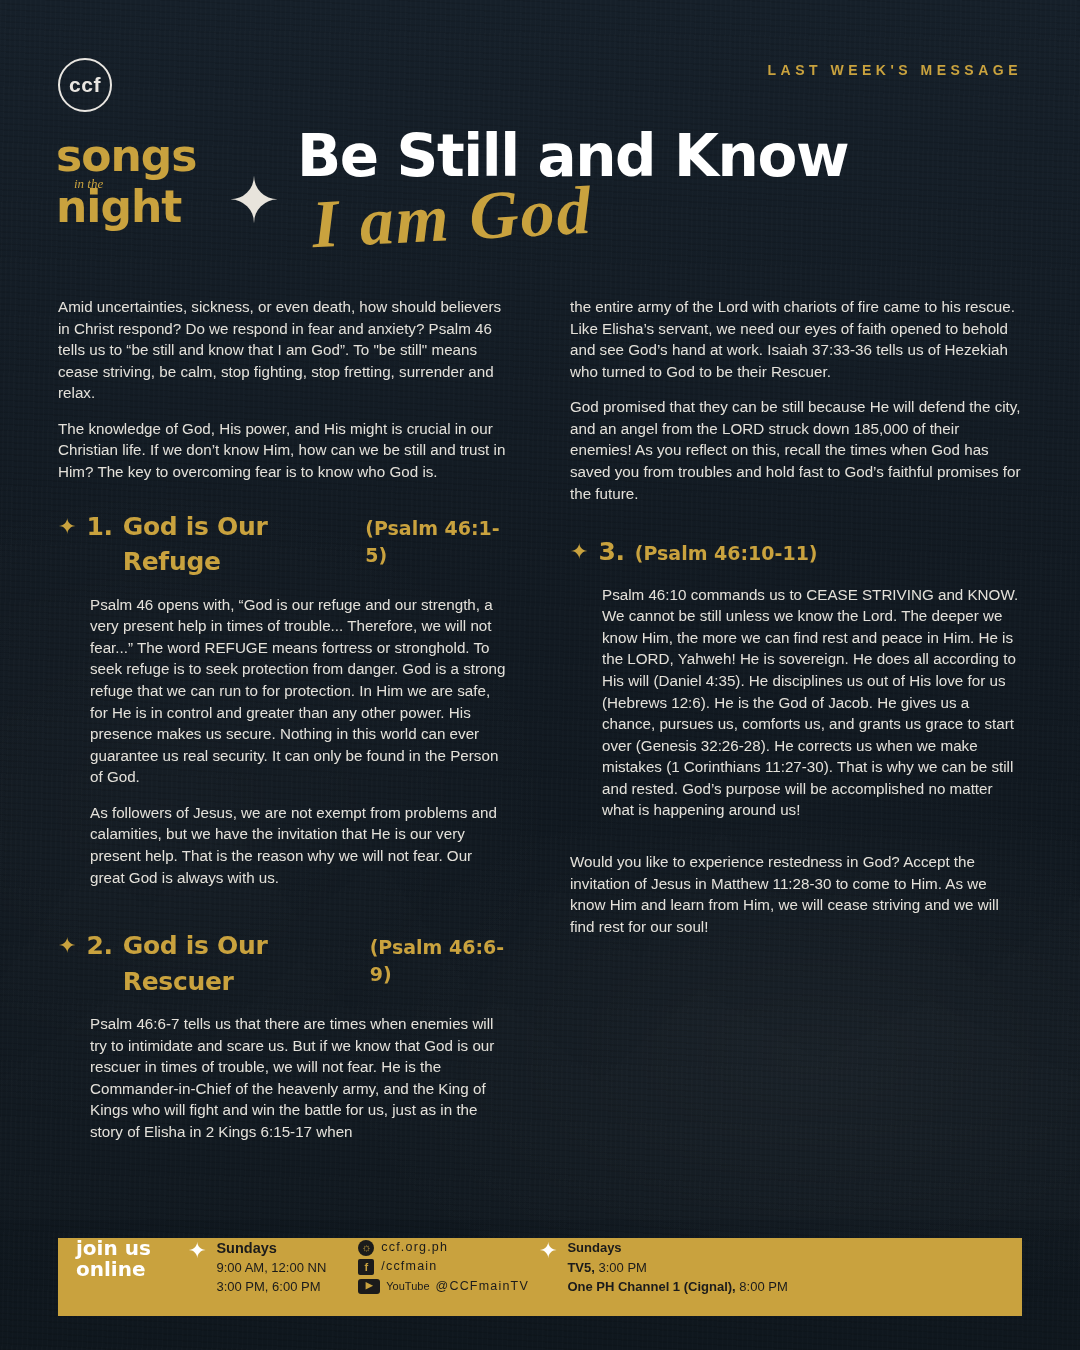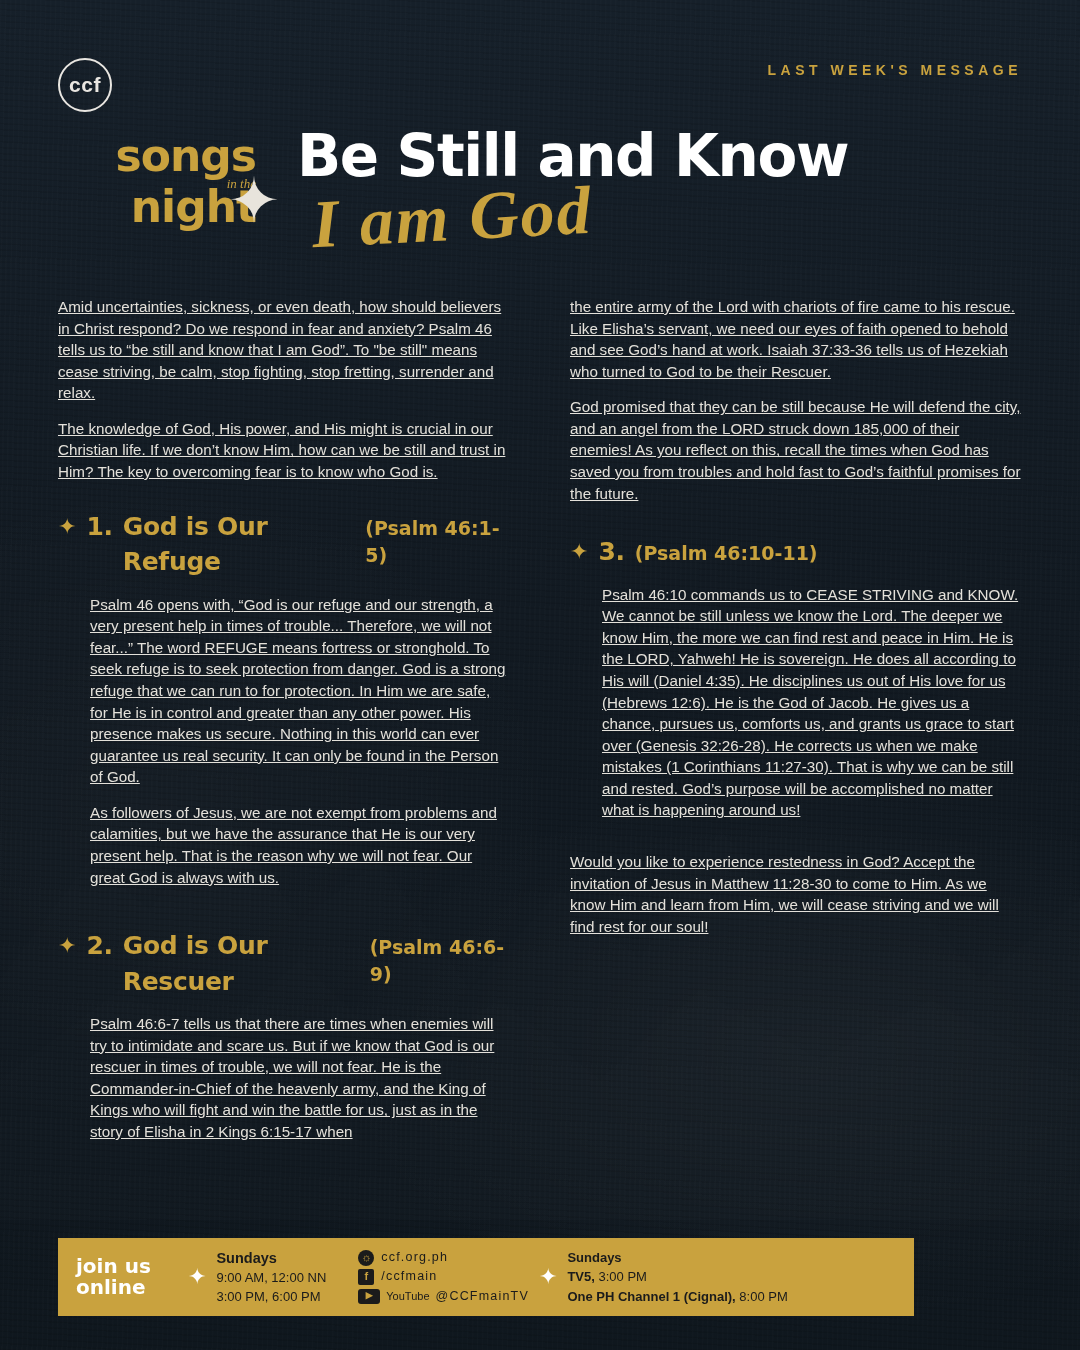--- a/index.html
+++ b/index.html
@@ -56,21 +56,21 @@
     font-size: 14px;
     letter-spacing: 4.5px;
     font-weight: bold;
   }
 
   .series {
     position: absolute;
     left: 56px; top: 136px;
     width: 200px;
     color: #c9a23e;
-    text-align: right;
+    text-align: left;
   }
   .series .s1 {
     font-size: 44px;
     font-weight: bold;
     letter-spacing: -1px;
     line-height: 0.92;
     font-family: "DejaVu Sans", sans-serif;
   }
   .series .s2 {
     font-size: 13px;
@@ -129,21 +129,21 @@
   .col {
     position: absolute;
     width: 452px;
     color: #e4e1da;
     font-size: 15.2px;
     line-height: 1.42;
   }
   .col.left { left: 58px; }
   .col.right { left: 570px; }
 
-  .col p { margin-bottom: 14px; text-decoration: underline; }
+  .col p { margin-bottom: 14px; }
   .indent { padding-left: 32px; }
   .heading {
     display: flex;
     align-items: baseline;
     gap: 10px;
     margin: 26px 0 14px 0;
   }
   .heading .hspark {
     color: #c9a23e;
     font-size: 22px;
@@ -162,25 +162,25 @@
     color: #c9a23e;
     font-size: 19px;
     font-weight: bold;
     font-family: "DejaVu Sans", sans-serif;
   }
 
   
   .footer {
     position: absolute;
     left: 58px; bottom: 34px;
-    width: 856px;
+    width: 964px;
     height: 78px;
     background: #c9a23e;
     display: flex;
-    align-items: center;
+    align-items: flex-start;
     color: #1b1b1b;
   }
   .f-join {
     width: 120px;
     padding-left: 18px;
     font-family: "DejaVu Sans", sans-serif;
     font-weight: bold;
     font-size: 20px;
     line-height: 1.05;
     color: #fff;
@@ -262,21 +262,21 @@
       <p>Amid uncertainties, sickness, or even death, how should believers in Christ respond? Do we respond in fear and anxiety? Psalm 46 tells us to “be still and know that I am God”. To "be still" means cease striving, be calm, stop fighting, stop fretting, surrender and relax.</p>
       <p>The knowledge of God, His power, and His might is crucial in our Christian life. If we don’t know Him, how can we be still and trust in Him? The key to overcoming fear is to know who God is.</p>
 
       <div class="heading">
         <span class="hspark">✦</span>
         <span class="htext">1.</span>
         <span class="htext">God is Our Refuge</span>
         <span class="href">(Psalm 46:1-5)</span>
       </div>
       <p class="indent">Psalm 46 opens with, “God is our refuge and our strength, a very present help in times of trouble... Therefore, we will not fear...” The word REFUGE means fortress or stronghold. To seek refuge is to seek protection from danger. God is a strong refuge that we can run to for protection. In Him we are safe, for He is in control and greater than any other power. His presence makes us secure. Nothing in this world can ever guarantee us real security. It can only be found in the Person of God.</p>
-      <p class="indent">As followers of Jesus, we are not exempt from problems and calamities, but we have the assurance that He is our very present help. That is the reason why we will not fear. Our great God is always with us.</p>
+      <p class="indent">As followers of Jesus, we are not exempt from problems and calamities, but we have the invitation that He is our very present help. That is the reason why we will not fear. Our great God is always with us.</p>
 
       <div class="heading" style="margin-top:40px;">
         <span class="hspark">✦</span>
         <span class="htext">2.</span>
         <span class="htext">God is Our Rescuer</span>
         <span class="href">(Psalm 46:6-9)</span>
       </div>
       <p class="indent">Psalm 46:6-7 tells us that there are times when enemies will try to intimidate and scare us. But if we know that God is our rescuer in times of trouble, we will not fear. He is the Commander-in-Chief of the heavenly army, and the King of Kings who will fight and win the battle for us, just as in the story of Elisha in 2 Kings 6:15-17 when</p>
     </div>
 

